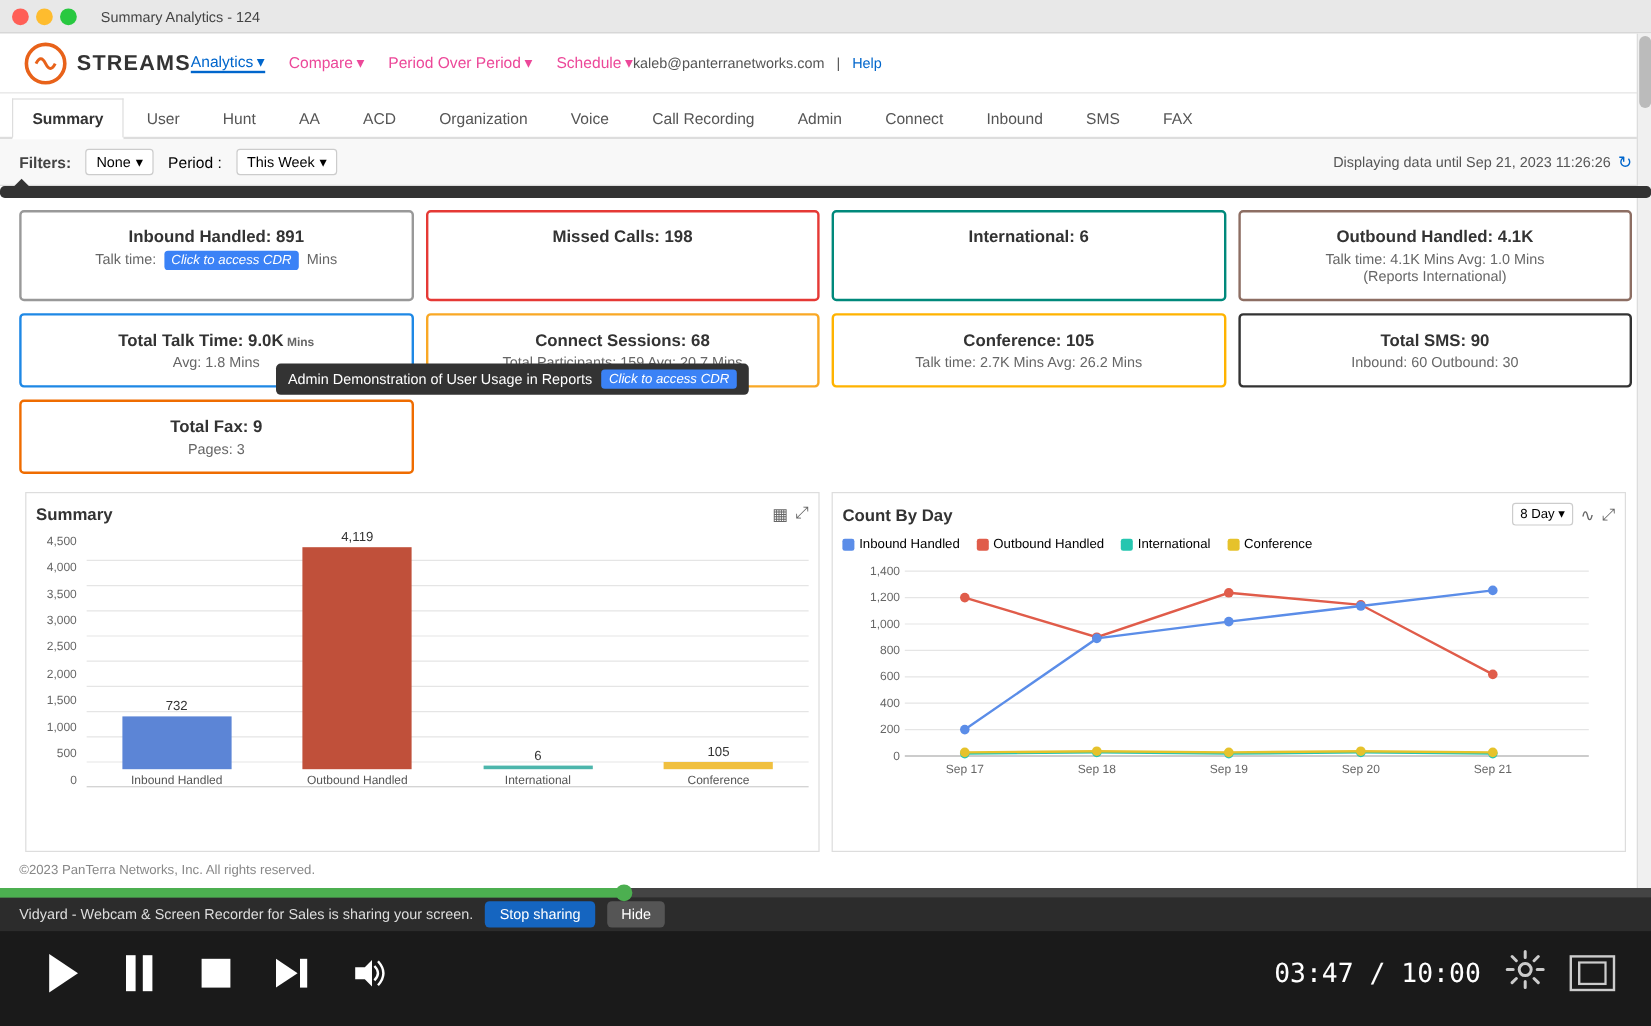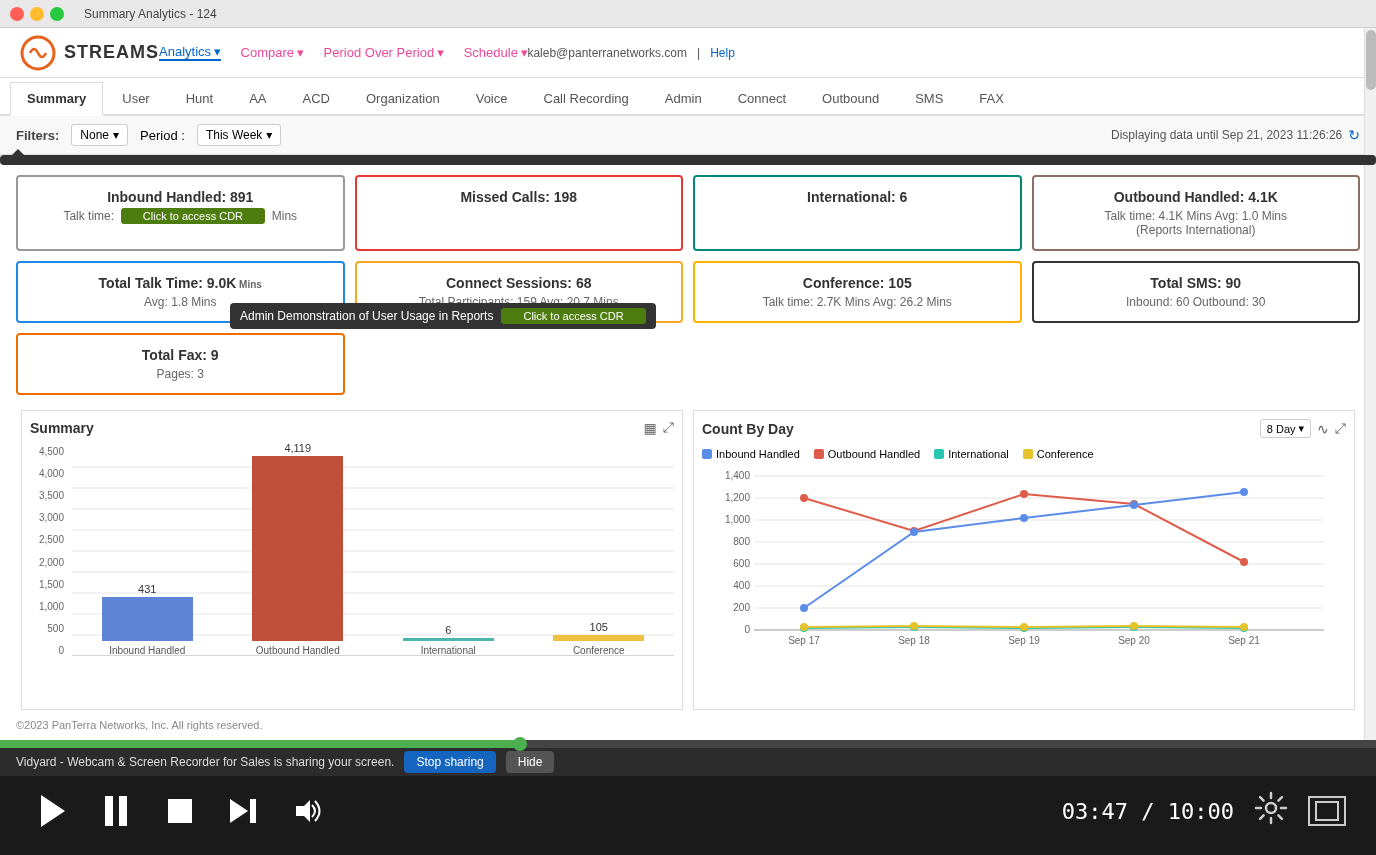--- a/index.html
+++ b/index.html
@@ -187,25 +187,26 @@
     .tooltip-popup::after {
       content: '';
       position: absolute;
       top: -6px;
       left: 12px;
       border: 6px solid transparent;
       border-bottom-color: #333;
       border-top: none;
     }
     .cdr-btn {
-      background: #4d7c0f;
+      background: #3b82f6;
       color: #fff;
-      padding: 2px 22px;
+      padding: 2px 6px;
       border-radius: 3px;
       font-size: 11px;
+      font-style: italic;
     }
 
     
     .charts-section {
       display: grid;
       grid-template-columns: 1fr 1fr;
       gap: 0;
       padding: 0 16px;
       height: 310px;
     }
@@ -432,21 +433,21 @@
     <div class="tab active">Summary</div>
     <div class="tab">User</div>
     <div class="tab">Hunt</div>
     <div class="tab">AA</div>
     <div class="tab">ACD</div>
     <div class="tab">Organization</div>
     <div class="tab">Voice</div>
     <div class="tab">Call Recording</div>
     <div class="tab">Admin</div>
     <div class="tab">Connect</div>
-    <div class="tab">Outbound</div>
+    <div class="tab">Inbound</div>
     <div class="tab">SMS</div>
     <div class="tab">FAX</div>
   </div>
 
   <div class="filters-bar">
     <span class="filter-label">Filters:</span>
     <div class="filter-dropdown">
       <span>None</span>
       <span>▾</span>
     </div>
@@ -544,21 +545,21 @@
             <line x1="0" y1="50%" x2="100%" y2="50%" stroke="#e5e5e5" stroke-width="1"></line>
             <line x1="0" y1="60%" x2="100%" y2="60%" stroke="#e5e5e5" stroke-width="1"></line>
             <line x1="0" y1="70%" x2="100%" y2="70%" stroke="#e5e5e5" stroke-width="1"></line>
             <line x1="0" y1="80%" x2="100%" y2="80%" stroke="#e5e5e5" stroke-width="1"></line>
             <line x1="0" y1="90%" x2="100%" y2="90%" stroke="#e5e5e5" stroke-width="1"></line>
             <line x1="0" y1="100%" x2="100%" y2="100%" stroke="#aaa" stroke-width="1"></line>
           </svg>
 
           <div style="display:flex;flex-direction:column;align-items:center;flex:1;">
             <div style="position:relative;width:100%;display:flex;flex-direction:column;align-items:center;">
-              <span style="font-size:11px;color:#333;margin-bottom:2px;">431</span>
+              <span style="font-size:11px;color:#333;margin-bottom:2px;">732</span>
               <div style="width:70%;height:44px;background:#5c85d6;"></div>
             </div>
             <span style="font-size:10px;color:#555;margin-top:4px;text-align:center;">Inbound Handled</span>
           </div>
 
           <div style="display:flex;flex-direction:column;align-items:center;flex:1;">
             <div style="position:relative;width:100%;display:flex;flex-direction:column;align-items:center;">
               <span style="font-size:11px;color:#333;margin-bottom:2px;">4,119</span>
               <div style="width:70%;height:185px;background:#c0503a;"></div>
             </div>

